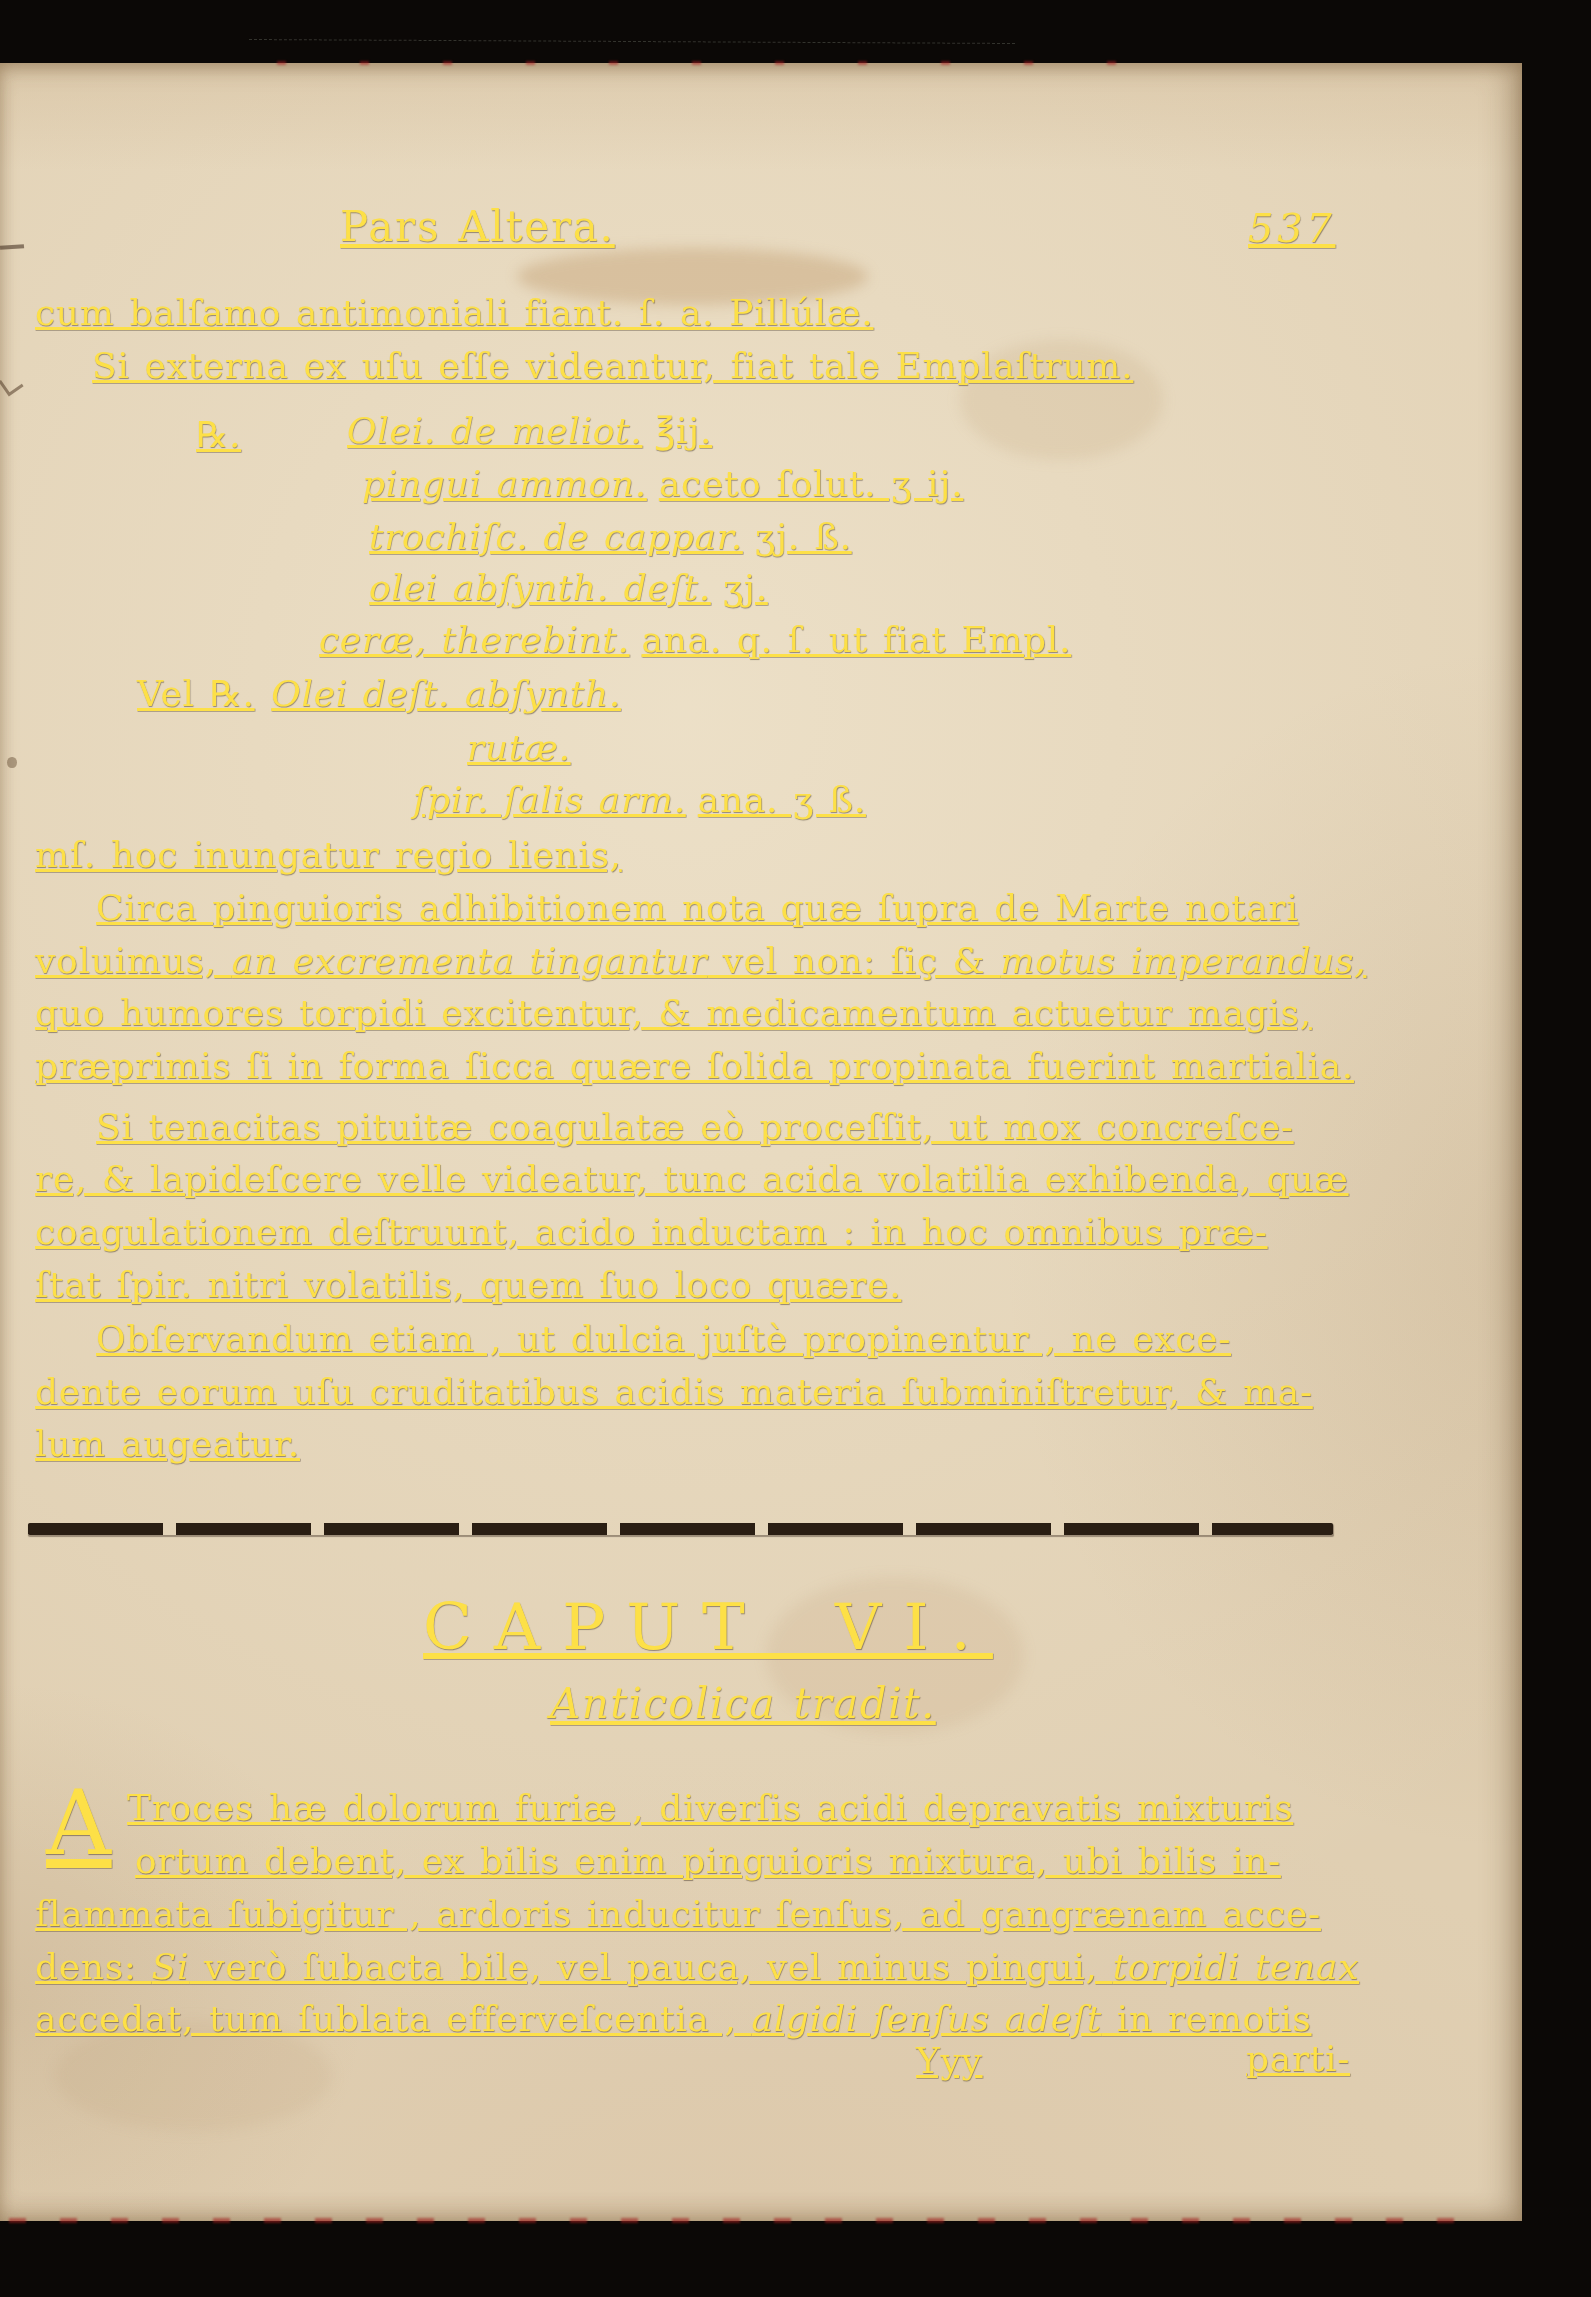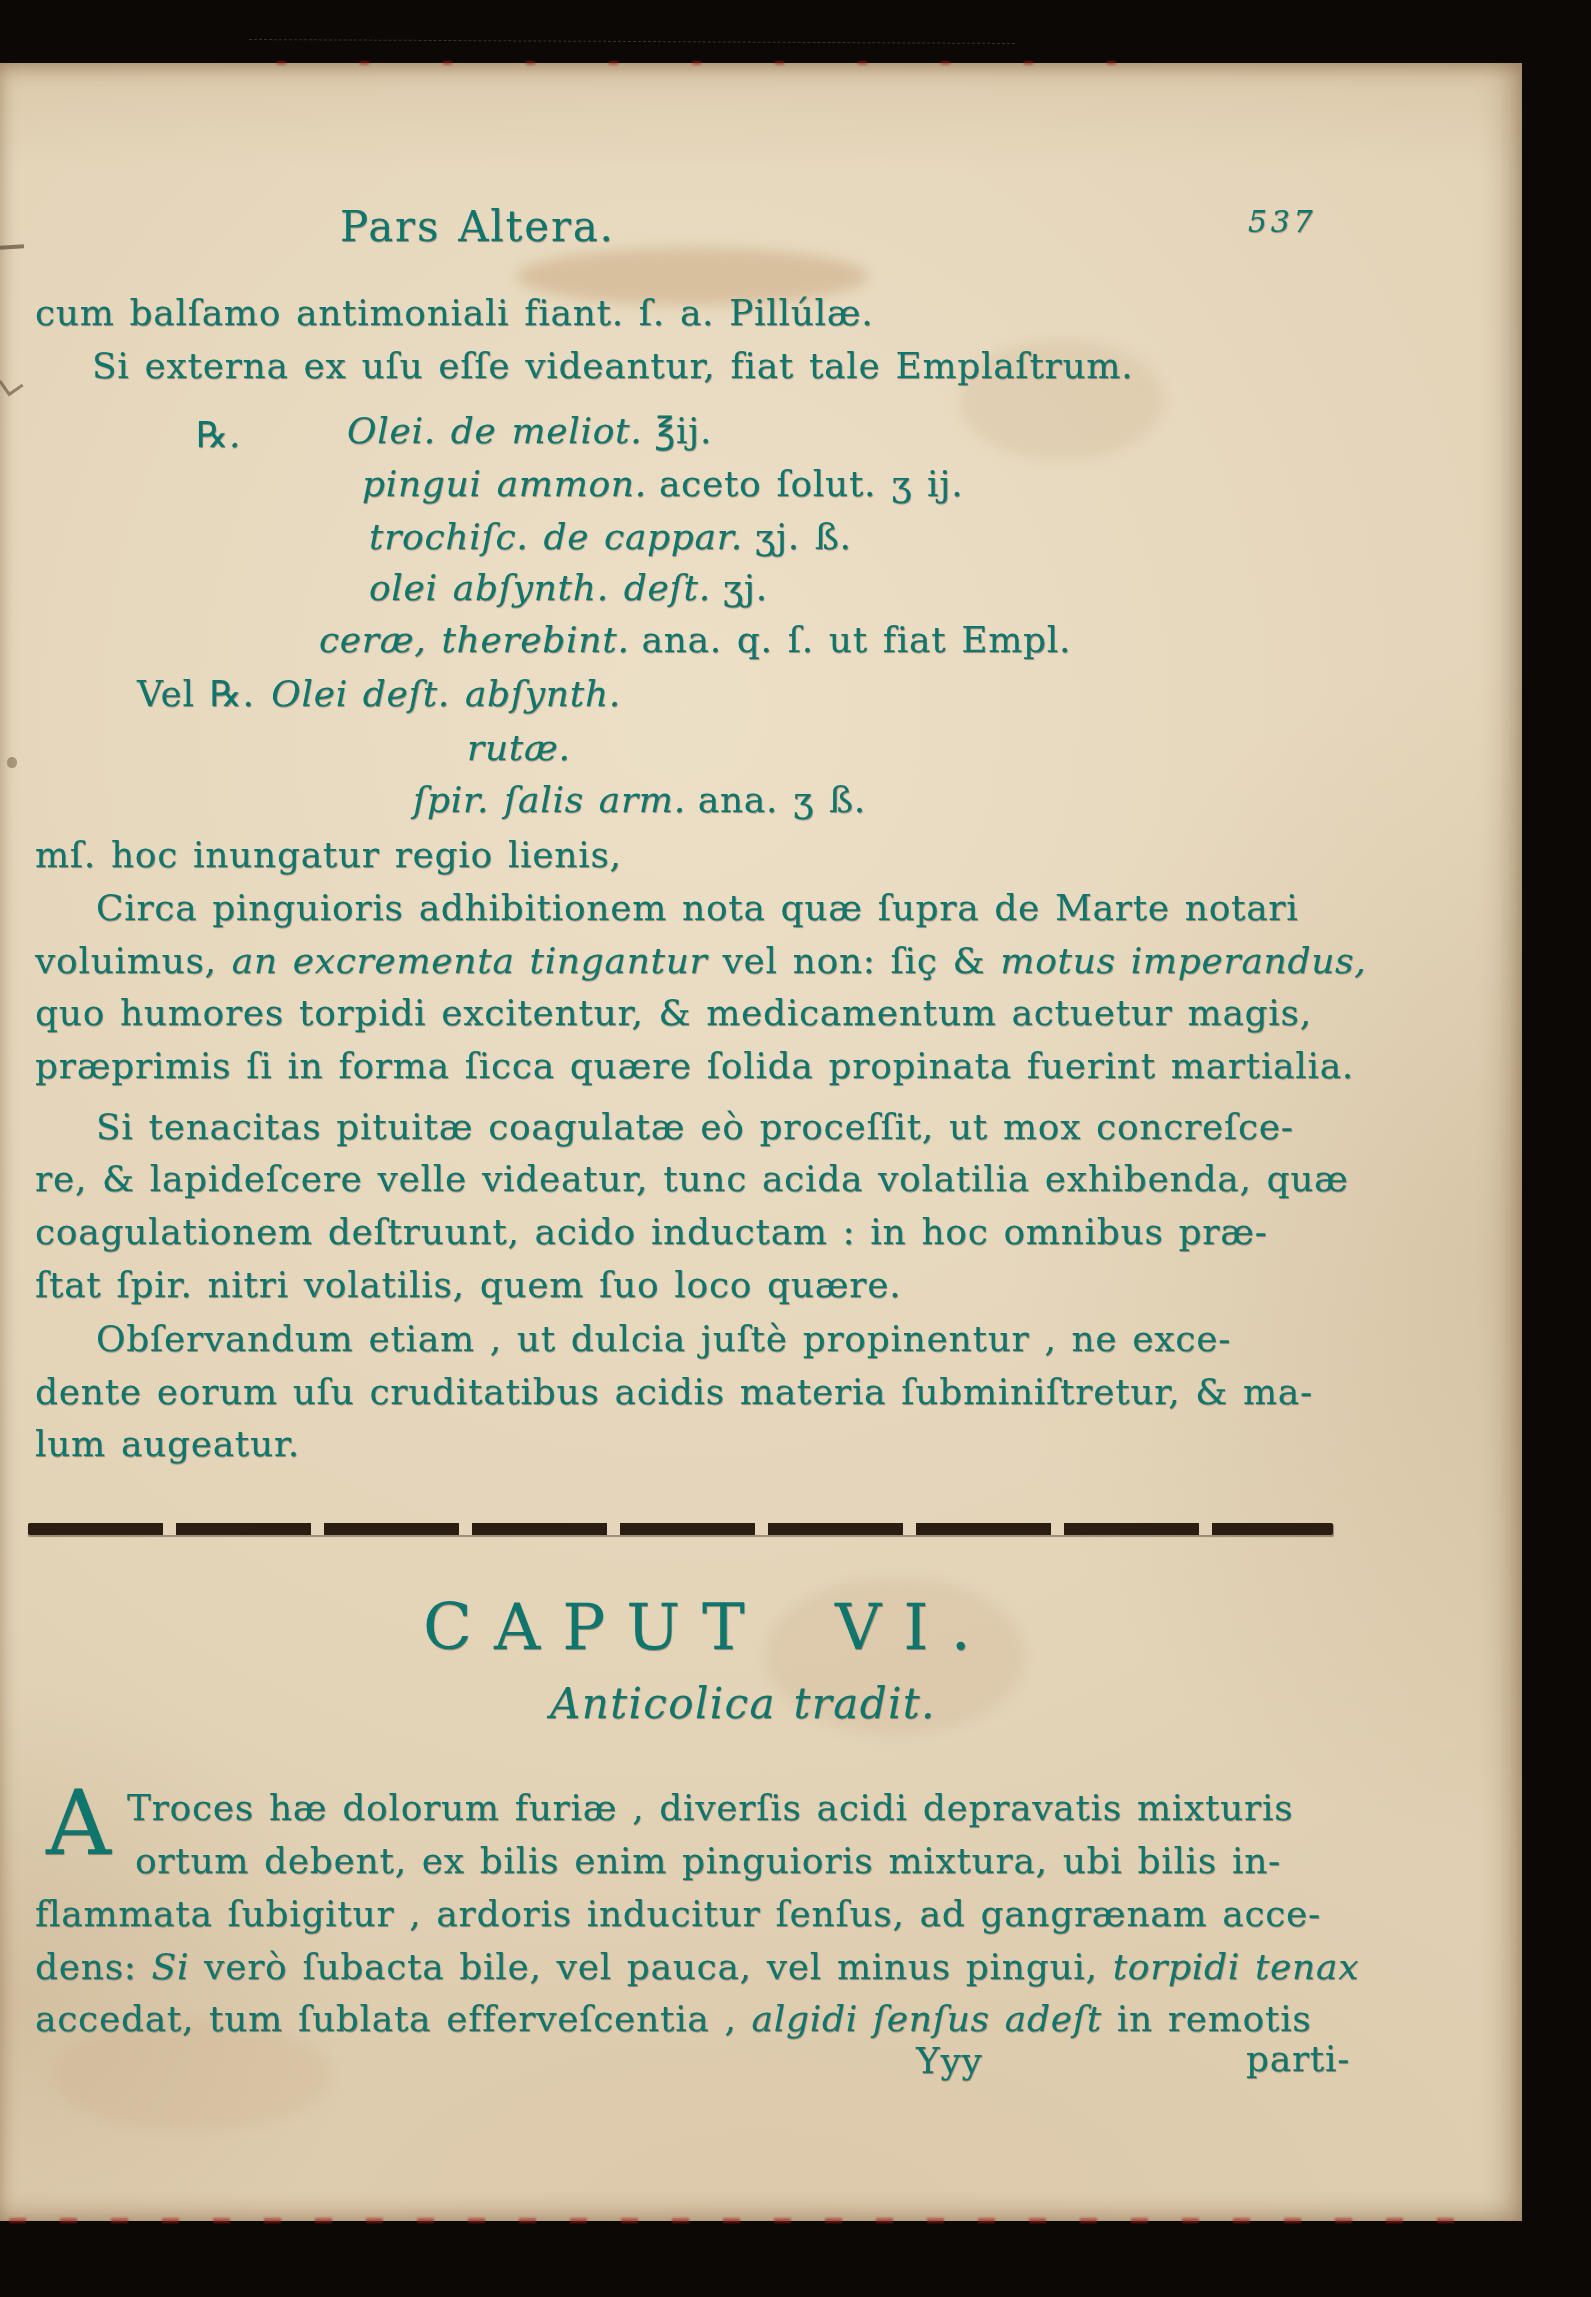--- a/index.html
+++ b/index.html
@@ -38,28 +38,29 @@
   .stain2{left:960px;top:277px;width:203px;height:120px;background:rgba(180,140,90,0.14);}
   .stain3{left:766px;top:1514px;width:258px;height:157px;background:rgba(170,130,80,0.11);}
   .stain4{left:55px;top:1957px;width:277px;height:111px;background:rgba(185,150,105,0.12);}
   .mark{position:absolute;background:rgba(60,40,25,0.55);}
   .mark-dash{left:0px;top:182px;width:24px;height:3.7px;transform:rotate(-4deg);}
   .mark-check{left:1.8px;top:312px;width:14.8px;height:14.8px;background:none;border-left:3.7px solid rgba(70,45,25,0.5);border-bottom:3.7px solid rgba(70,45,25,0.5);transform:rotate(-35deg);}
   .mark-spot{left:7.4px;top:694px;width:9.2px;height:11px;border-radius:50%;background:rgba(80,55,30,0.4);}
 
   .ln{
     position:absolute;white-space:nowrap;
-    font-size:36px;line-height:1.25;color:#0f766e;
+    font-size:36px;line-height:1.25;color:#fde047;
     letter-spacing:0.7px;word-spacing:2.8px;
     text-shadow:0.6px 0.7px 0.9px rgba(48,33,22,0.45);
+    text-decoration:underline;
   }
   .it{font-style:italic;}
   .qty{margin-left:12px;}
   .running-title{font-size:42px;letter-spacing:1.8px;}
-  .pgnum{font-size:30px;font-style:italic;letter-spacing:3.7px;}
+  .pgnum{font-size:40px;font-style:italic;letter-spacing:3.7px;}
   .caput{font-size:64px;letter-spacing:22px;word-spacing:26px;}
   .subtitle{font-size:42px;font-style:italic;letter-spacing:1.4px;margin-left:31px;}
   .dropcap{font-size:90px;line-height:1;}
   .divider{
     position:absolute;left:28px;top:1523px;width:1305px;height:12px;
     background:repeating-linear-gradient(90deg, #2a1e13 0 135px, rgba(42,30,19,0) 135px 148px);
     box-shadow:0.5px 1.4px 0.9px rgba(48,33,22,0.4);
     border-radius:1.8px;
   }
 </style>

